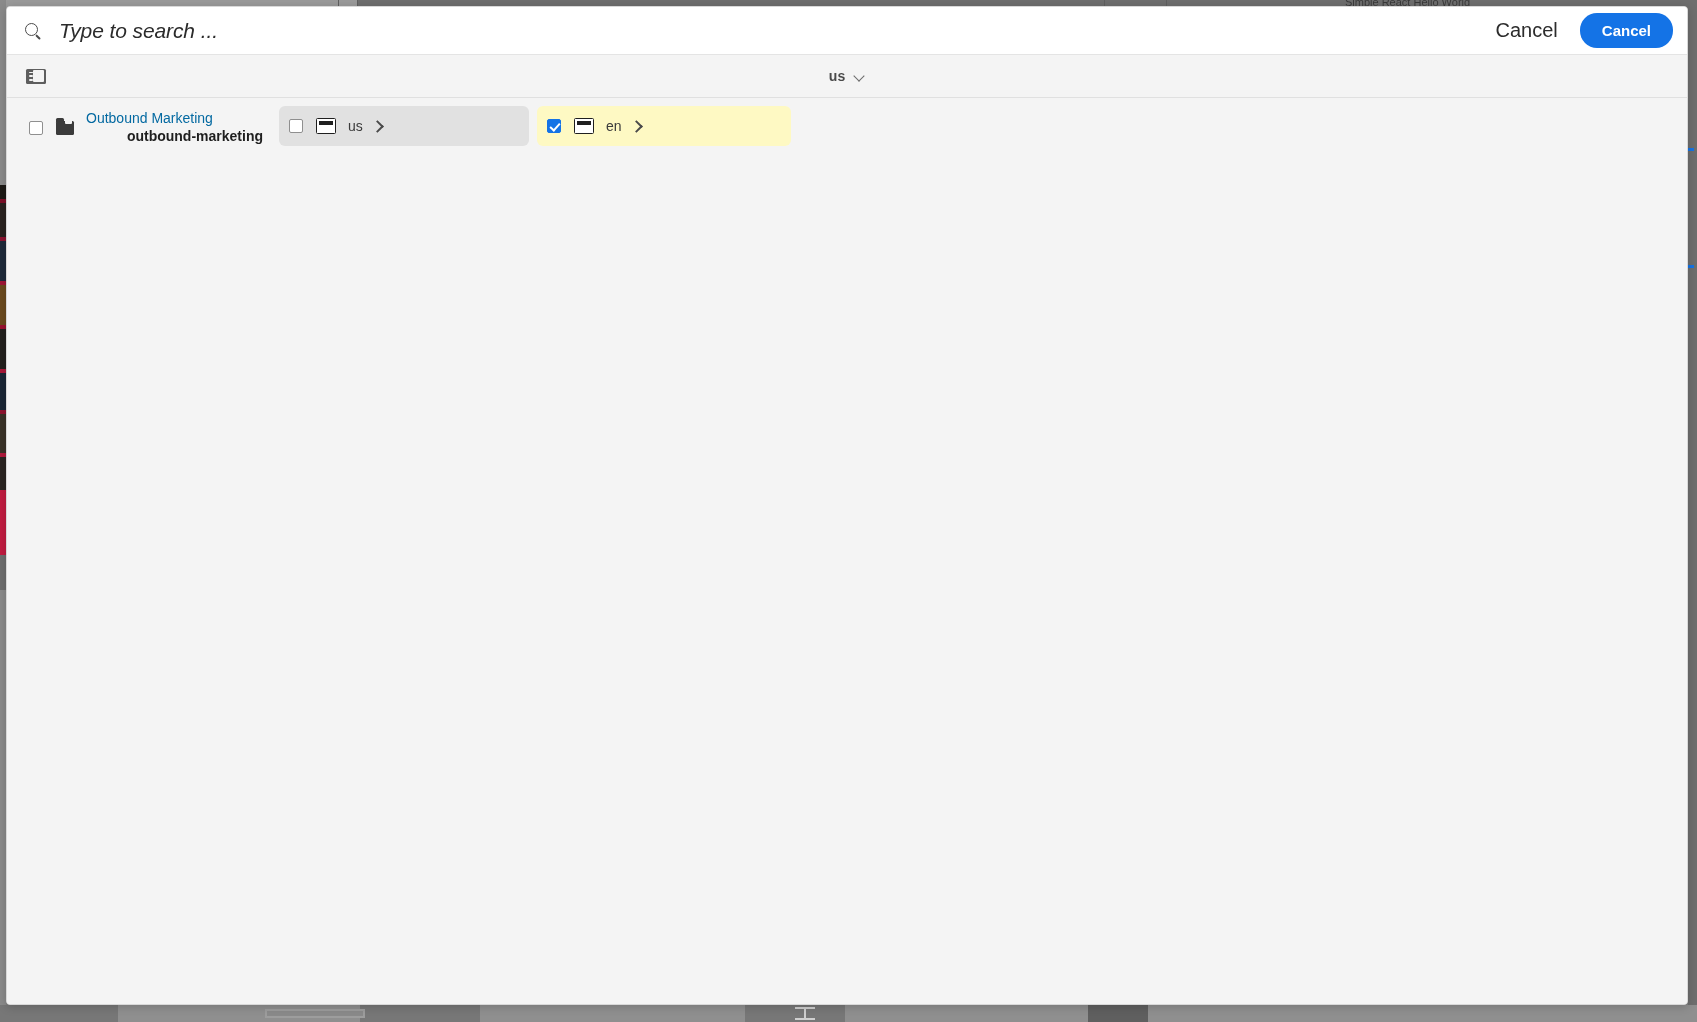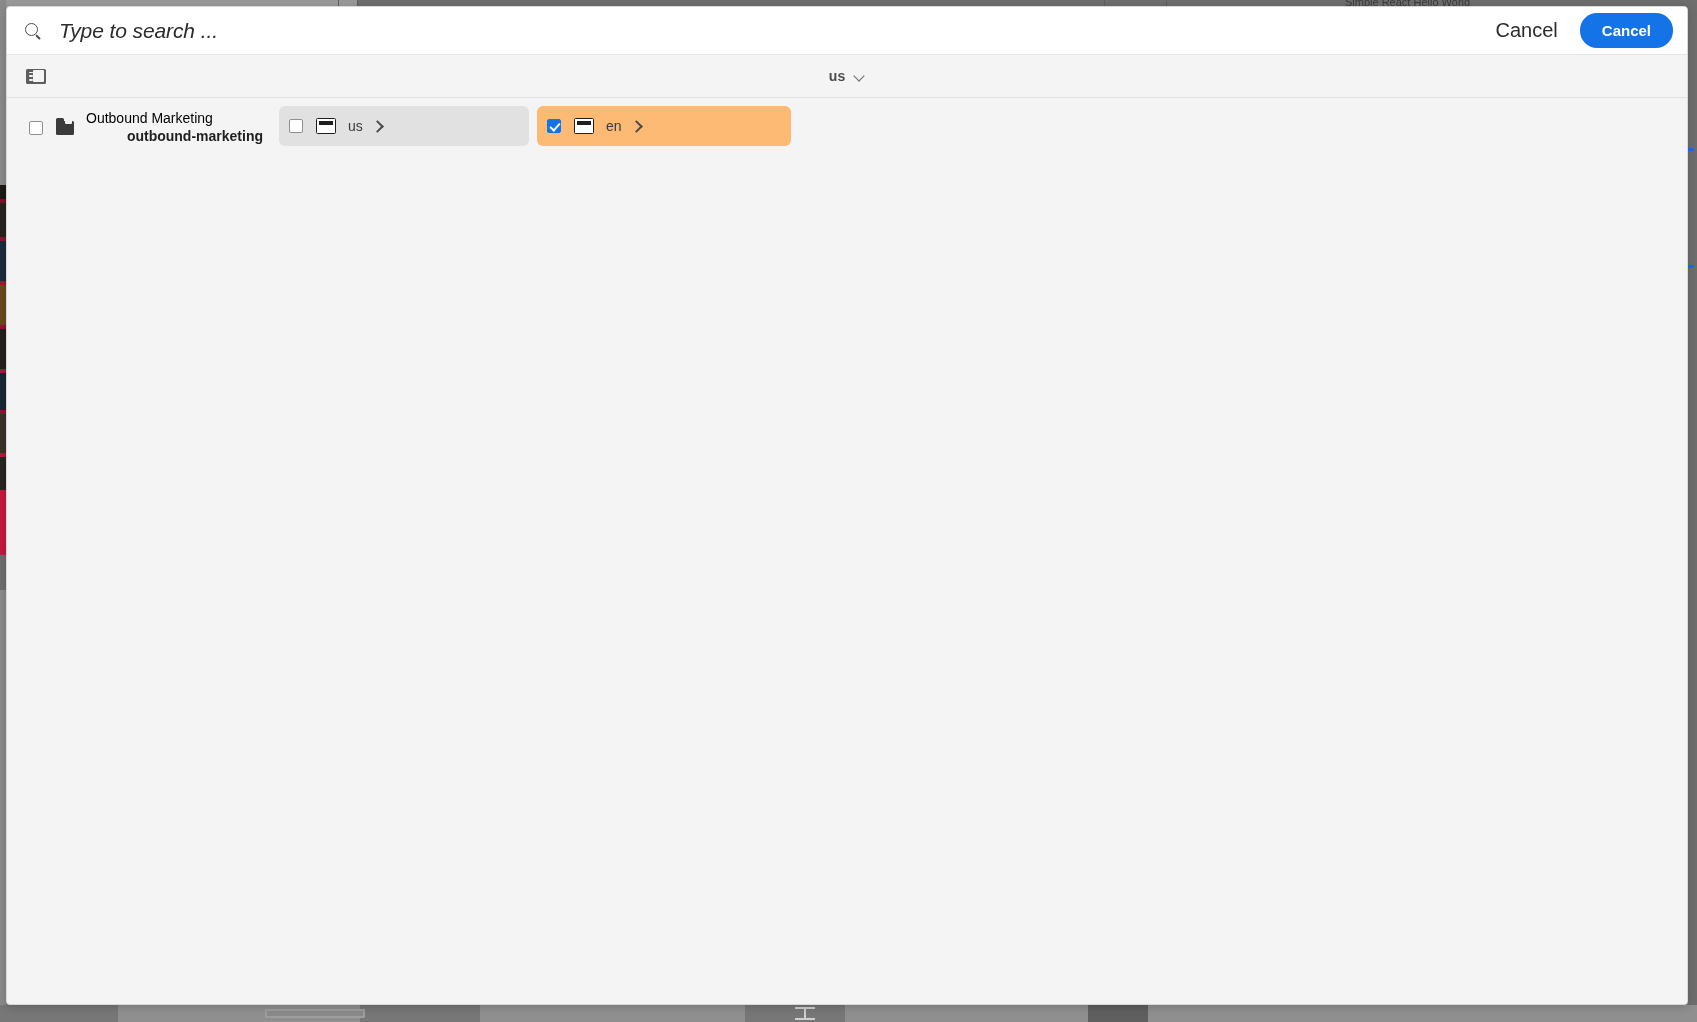--- a/index.html
+++ b/index.html
@@ -361,21 +361,21 @@
     align-items: center;
     gap: 0;
     height: 40px;
     border-radius: 6px;
     padding: 0 8px 0 10px;
     cursor: pointer;
     user-select: none;
   }
   .node.tall { height: 44px; }
   .node.sel-gray { background: #e1e1e1; }
-  .node.sel-blue { background: #fdba74; }
+  .node.sel-blue { background: #fef9c3; }
 
   .cb {
     flex: 0 0 14px;
     width: 14px;
     height: 14px;
     border: 1.6px solid #8f8f8f;
     border-radius: 2px;
     background: #ffffff;
     margin-right: 13px;
     position: relative;
@@ -449,21 +449,21 @@
   .labels {
     flex: 1 1 auto;
     min-width: 0;
     display: flex;
     flex-direction: column;
     justify-content: center;
     line-height: 1.28;
   }
   .lbl-title {
     font-size: 14px;
-    color: #000000;
+    color: #0369a1;
     white-space: nowrap;
     overflow: hidden;
     text-overflow: ellipsis;
   }
   .lbl-sub {
     font-size: 14px;
     color: #4b4b4b;
     white-space: nowrap;
     overflow: hidden;
     text-overflow: ellipsis;

